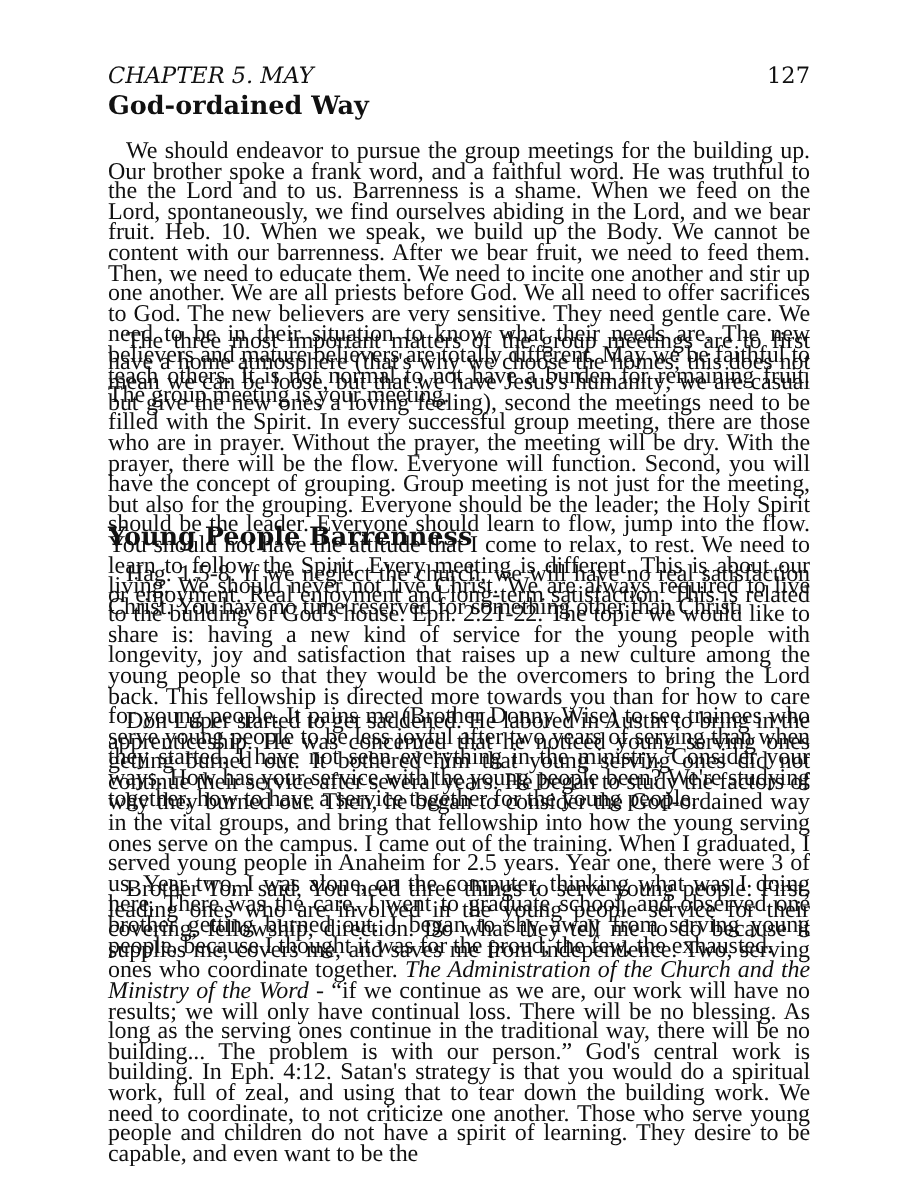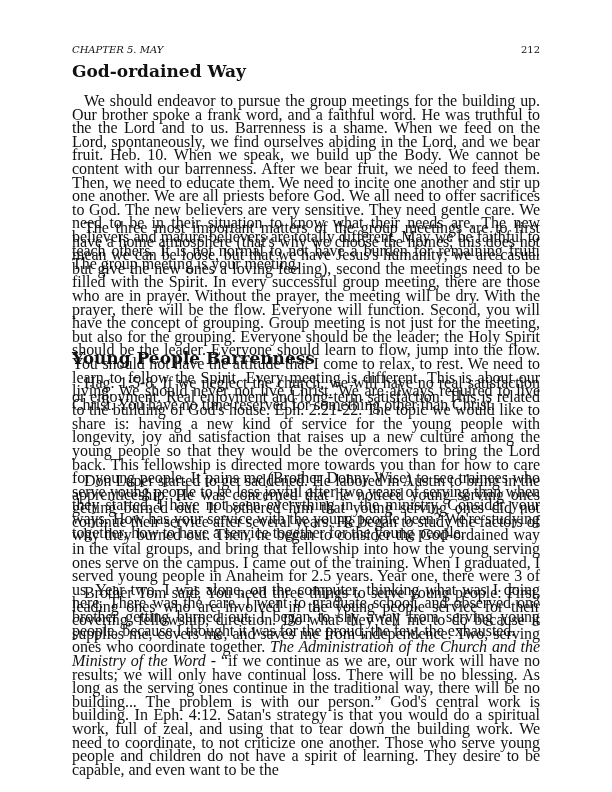--- a/index.html
+++ b/index.html
@@ -4,21 +4,21 @@
 <style>
   html, body { margin: 0; padding: 0; background: #ffffff; }
   body { width: 612px; height: 792px; overflow: hidden; position: relative; }
   .page {
     position: absolute; left: 72px; top: 0; width: 468px;
     font-family: "DejaVu Serif", "Liberation Serif", serif;
     color: #111111;
   }
   .running-head {
     position: absolute; top: 44px; left: 0; width: 468px;
-    font-size: 10px; line-height: 12px;
+    font-size: 15px; line-height: 12px;
     display: flex; justify-content: space-between; text-align: right;
   }
   .running-head .chap { font-style: italic; }
   .section-title {
     position: absolute; left: 0; width: 468px;
     font-family: "DejaVu Serif", "Liberation Serif", serif;
     font-weight: bold; font-size: 17px; line-height: 20px; margin: 0;
   }
   .para {
     position: absolute; left: 0; width: 468px;
@@ -28,21 +28,21 @@
     letter-spacing: -0.05px;
   }
   .para i { }
 </style>
 </head>
 <body>
 
 <div class="page">
   <div class="running-head">
     <span class="chap">CHAPTER 5.  MAY</span>
-    <span>212</span>
+    <span>127</span>
   </div>
 
   <h2 class="section-title" style="top:61px;">God-ordained Way</h2>
 
   <p class="para" style="top:94px;">We should endeavor to pursue the group meetings for the building up. Our brother spoke a frank word, and a faithful word. He was truthful to the the Lord and to us. Barrenness is a shame. When we feed on the Lord, spontaneously, we find ourselves abiding in the Lord, and we bear fruit. Heb. 10. When we speak, we build up the Body. We cannot be content with our barrenness. After we bear fruit, we need to feed them. Then, we need to educate them. We need to incite one another and stir up one another. We are all priests before God. We all need to offer sacrifices to God. The new believers are very sensitive. They need gentle care. We need to be in their situation to know what their needs are. The new believers and mature believers are totally different. May we be faithful to teach others. It is not normal to not have a burden for remaining fruit. The group meeting is your meeting.</p>
   <p class="para" style="top:221px;">The three most important matters of the group meetings are to first have a home atmosphere (that's why we choose the homes; this does not mean we can be loose, but that we have Jesus's humanity; we are casual but give the new ones a loving feeling), second the meetings need to be filled with the Spirit. In every successful group meeting, there are those who are in prayer. Without the prayer, the meeting will be dry. With the prayer, there will be the flow. Everyone will function. Second, you will have the concept of grouping. Group meeting is not just for the meeting, but also for the grouping. Everyone should be the leader; the Holy Spirit should be the leader. Everyone should learn to flow, jump into the flow. You should not have the attitude that I come to relax, to rest. We need to learn to follow the Spirit. Every meeting is different. This is about our living. We should never not live Christ. We are always required to live Christ. You have no time reserved for something other than Christ.</p>
 
   <h2 class="section-title" style="top:348px;">Young People Barrenness</h2>
 
   <p class="para" style="top:376px;">Hag. 1:5-8. If we neglect the church, we will have no real satisfaction or enjoyment. Real enjoyment and long-term satisfaction. This is related to the building of God's house. Eph. 2:21-22. The topic we would like to share is: having a new kind of service for the young people with longevity, joy and satisfaction that raises up a new culture among the young people so that they would be the overcomers to bring the Lord back. This fellowship is directed more towards you than for how to care for young people. It pains me (Brother Donny Wise) to see trainees who serve young people to be less joyful after two years of serving than when they started. I have not seen everything in the ministry. Consider your ways. How has your service with the young people been? We're studying together, how to have a service together for the young people.</p>

